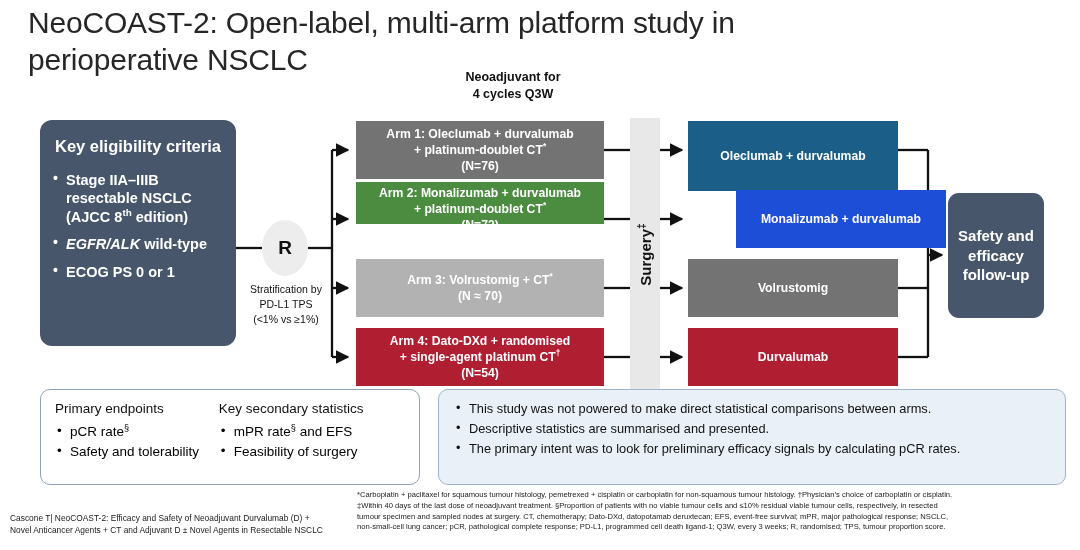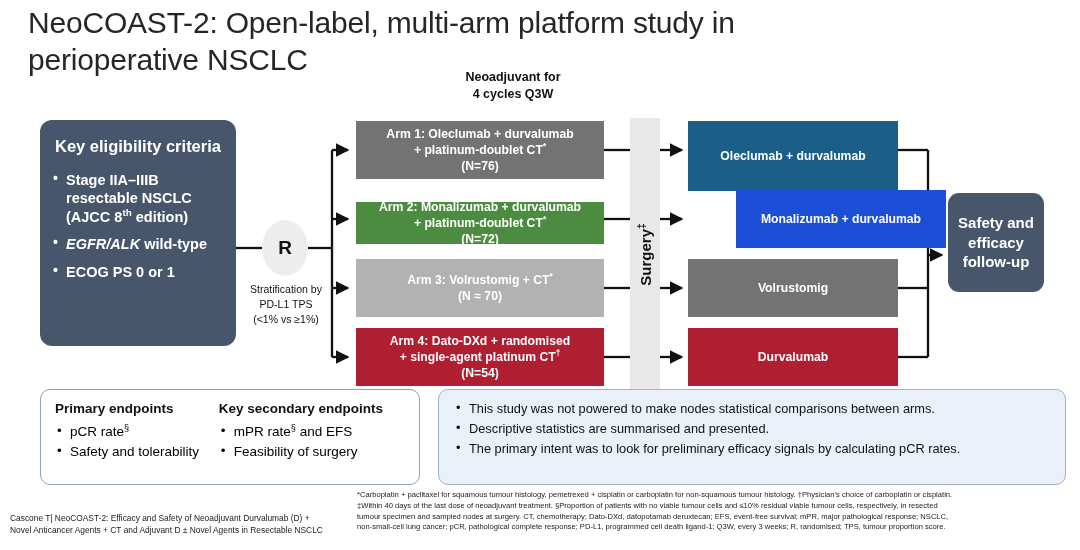--- a/index.html
+++ b/index.html
@@ -95,21 +95,21 @@
     color: #ffffff;
     font-weight: bold;
     font-size: 12.2px;
     line-height: 1.32;
     display: flex; flex-direction: column;
     align-items: center; justify-content: center;
     text-align: center;
     padding: 3px 4px;
   }
   #arm-1 { top: 121px; height: 58px;  background: #737373; }
-  #arm-2 { top: 202px; height: 42px;  background: #4C8C40; }
+  #arm-2 { top: 182px; height: 42px;  background: #4C8C40; justify-content: space-between; }
   #arm-3 { top: 259px; height: 58px;  background: #B2B2B2; }
   #arm-4 { top: 328px; height: 58px;  background: #B01F31; }
   .arm .ln { display: block; }
 
   
   .surgery {
     position: absolute;
     left: 630px; top: 118px;
     width: 30px; height: 272px;
     background: #E8E8E8;
@@ -139,21 +139,21 @@
   }
   #adj-1 { top: 121px; height: 70px; background: #1B5E88; }
   #adj-2 { top: 190px; height: 58px; background: #1d4ed8; margin-left: 48px; }
   #adj-3 { top: 259px; height: 58px; background: #737373; }
   #adj-4 { top: 328px; height: 58px; background: #B01F31; }
 
   
   .followup {
     position: absolute;
     left: 948px; top: 193px;
-    width: 96px; height: 99px;
+    width: 96px; height: 125px;
     background: #47566B;
     border-radius: 11px;
     color: #ffffff;
     font-size: 15px; font-weight: bold;
     line-height: 1.3;
     display: flex; align-items: center; justify-content: center;
     text-align: center;
     padding: 4px;
   }
 
@@ -169,21 +169,21 @@
   }
   #endpoints-panel { left: 40px; top: 389px; width: 380px; height: 96px; }
   #stats-panel {
     left: 438px; top: 389px; width: 628px; height: 96px;
     background: #E9F0F7; border-color: #9FB4C9;
   }
   .ep-cols { display: flex; padding: 11px 14px 0 14px; gap: 6px; }
   .ep-col { flex: 1; }
   .ep-col.second { flex: 1.18; }
   .ep-h {
-    font-size: 13.5px; font-weight: bold; color: #111;
+    font-size: 13.5px; font-weight: normal; color: #111;
     margin-bottom: 6px;
   }
   .ep-col ul { list-style: none; margin: 0; padding: 0; }
   .ep-col li {
     position: relative; padding-left: 15px;
     font-size: 13.5px; color: #000000; line-height: 1.5;
   }
   .ep-col li::before {
     content: "\2022"; position: absolute; left: 2px; top: -1px;
   }
@@ -346,33 +346,33 @@
   <div class="panel" id="endpoints-panel">
     <div class="ep-cols">
       <div class="ep-col">
         <div class="ep-h">Primary endpoints</div>
         <ul>
           <li><span>pCR rate</span><sup>§</sup></li>
           <li><span>Safety and tolerability</span></li>
         </ul>
       </div>
       <div class="ep-col second">
-        <div class="ep-h">Key secondary endpoints</div>
+        <div class="ep-h">Key secondary statistics</div>
         <ul>
           <li><span>mPR rate</span><sup>§</sup><span> and EFS</span></li>
           <li><span>Feasibility of surgery</span></li>
         </ul>
       </div>
     </div>
   </div>
 
   <div class="panel" id="stats-panel">
     <div class="stats-inner">
       <ul>
-        <li>This study was not powered to make nodes statistical comparisons between arms.</li>
+        <li>This study was not powered to make direct statistical comparisons between arms.</li>
         <li>Descriptive statistics are summarised and presented.</li>
         <li>The primary intent was to look for preliminary efficacy signals by calculating pCR rates.</li>
       </ul>
     </div>
   </div>
 
   <div class="footnote">
     <div class="l0">*Carboplatin + paclitaxel for squamous tumour histology, pemetrexed + cisplatin or carboplatin for non-squamous tumour histology. †Physician’s choice of carboplatin or cisplatin.</div>
     <div>‡Within 40 days of the last dose of neoadjuvant treatment. §Proportion of patients with no viable tumour cells and ≤10% residual viable tumour cells, respectively, in resected</div>
     <div>tumour specimen and sampled nodes at surgery. CT, chemotherapy; Dato-DXd, datopotamab deruxtecan; EFS, event-free survival; mPR, major pathological response; NSCLC,</div>

